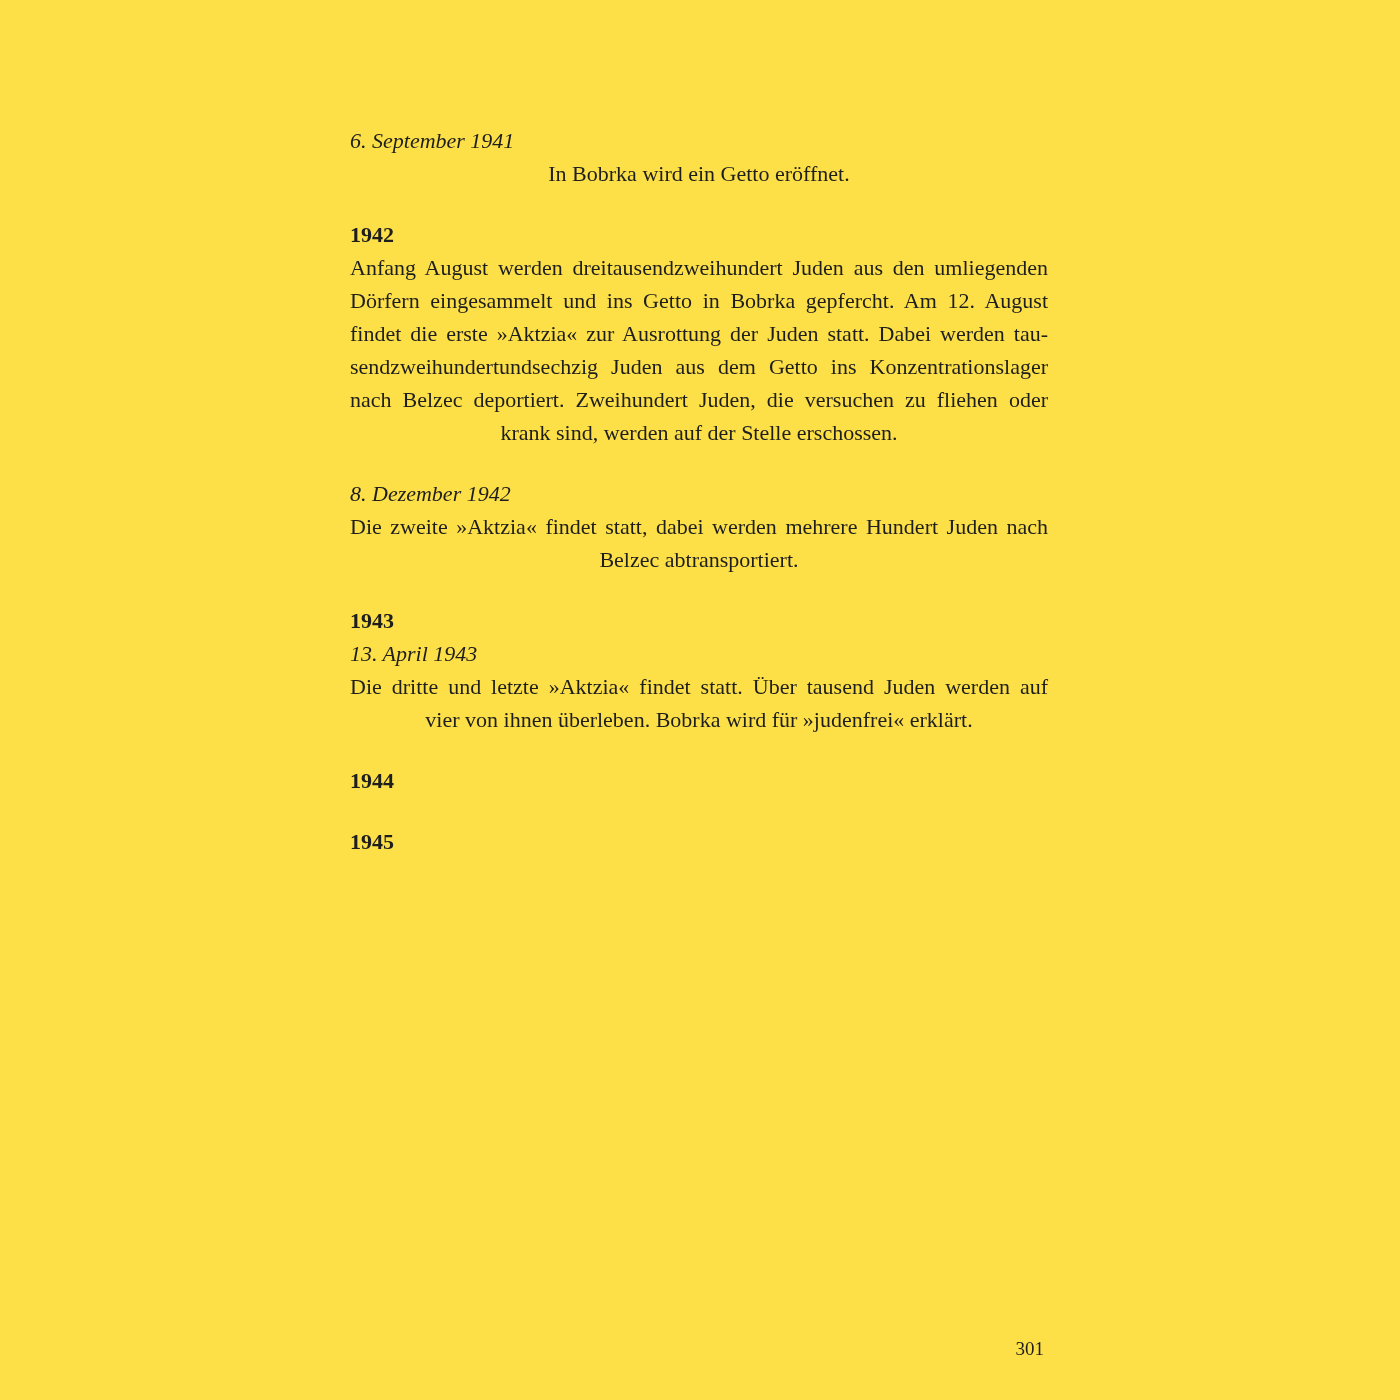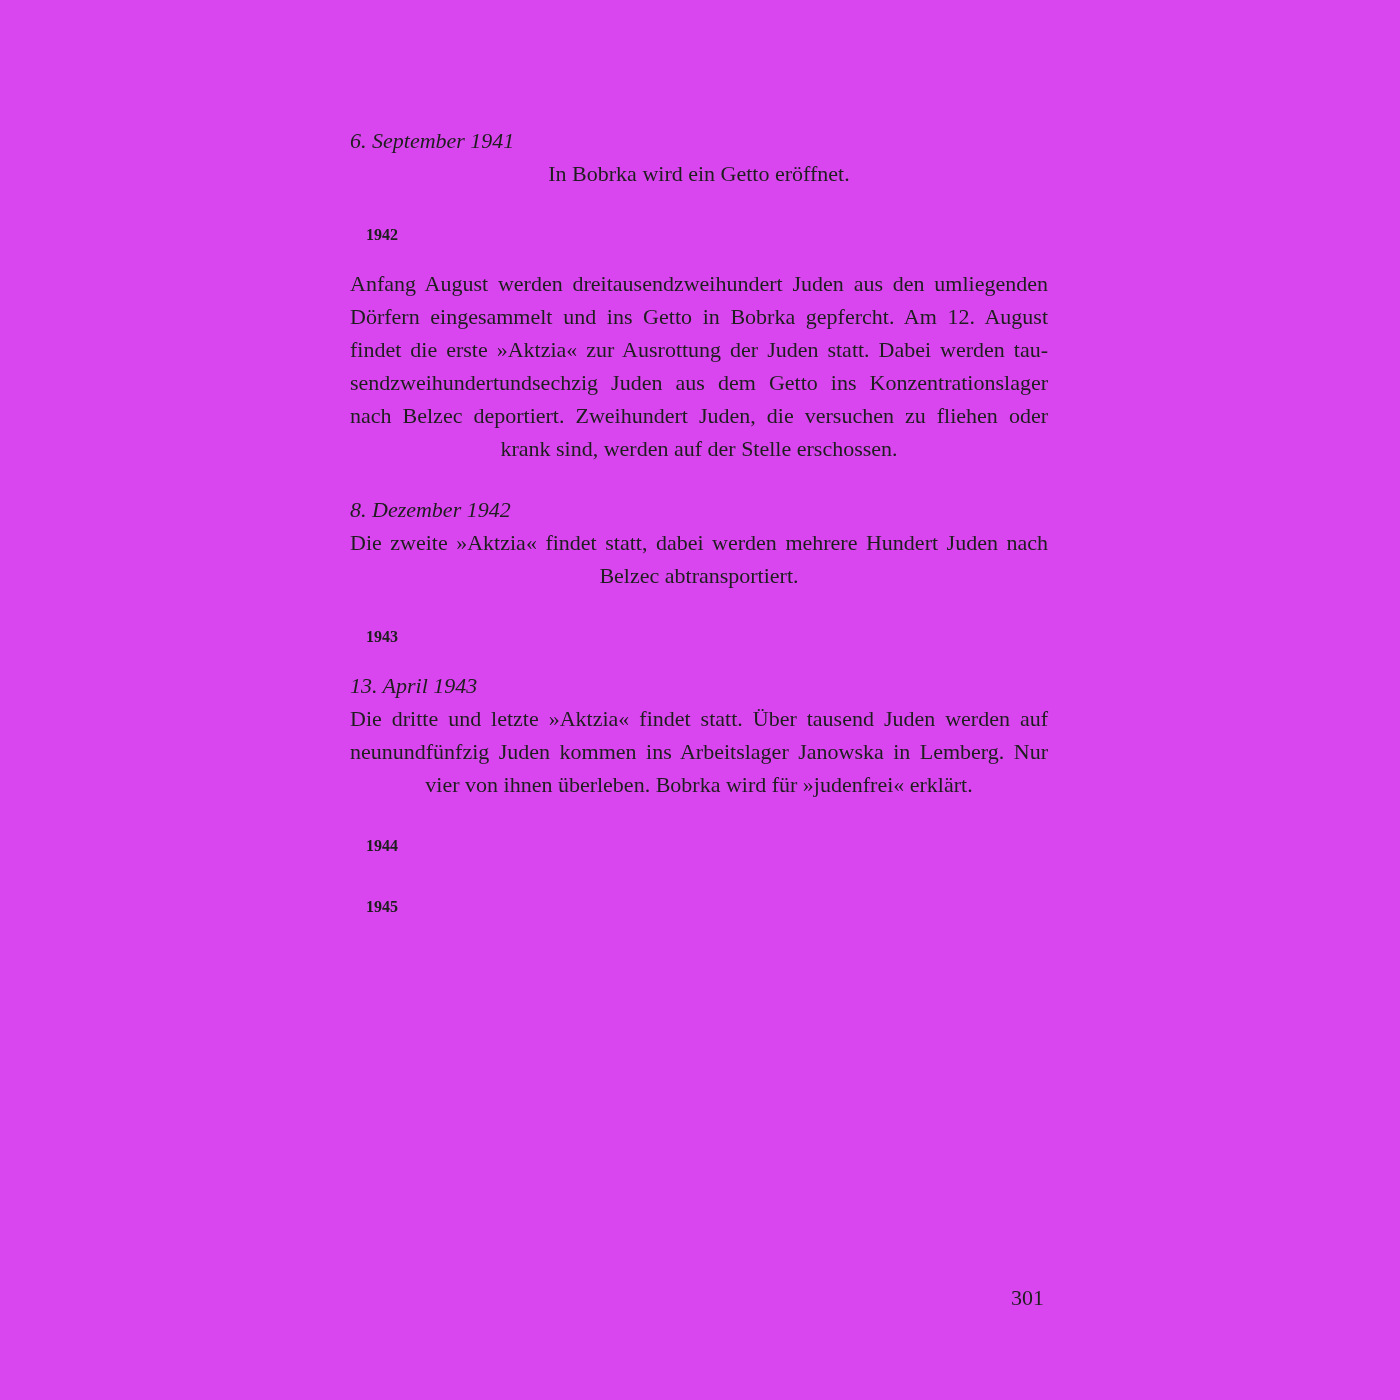--- a/index.html
+++ b/index.html
@@ -1,51 +1,51 @@
 <!DOCTYPE html>
 <html><head>
 <meta charset="utf-8">
 <style>
   * { box-sizing: border-box; }
   html, body { margin: 0; padding: 0; background: #ffffff; }
   .page {
     position: relative;
     width: 1400px;
     height: 1400px;
-    background: #d946ef;
+    background: #fde047;
     font-family: "Liberation Serif", "DejaVu Serif", serif;
     color: #1e1e1e;
     overflow: hidden;
   }
   .text-block {
     position: absolute;
     left: 350px;
     top: 124px;
     width: 698px;
     font-size: 22px;
     line-height: 33px;
   }
   .entry-date {
     font-style: italic;
   }
   .year-heading {
     font-weight: bold;
-    font-size: 16px;
+    font-size: 22px;
     line-height: 33px;
-    margin: 16px;
+    margin: 0;
   }
   .gap { margin-top: 28px; }
   .jline { text-align: justify; text-align-last: justify; }
   .lline { text-align: center; }
   .page-number {
     position: absolute;
     left: 350px;
-    top: 1281px;
+    top: 1332px;
     width: 698px;
-    font-size: 22px;
+    font-size: 19px;
     line-height: 33px;
     text-align: right;
     padding-right: 4px;
   }
 </style>
 </head>
 <body>
 
 <div class="page">
   <div class="text-block">
@@ -70,21 +70,20 @@
       <div class="entry-date">8. Dezember 1942</div>
       <div class="jline">Die zweite »Aktzia« findet statt, dabei werden mehrere Hundert Juden nach</div>
       <div class="lline">Belzec abtransportiert.</div>
     </section>
 
     <div class="year-heading gap">1943</div>
 
     <section class="entry">
       <div class="entry-date">13. April 1943</div>
       <div class="jline">Die dritte und letzte »Aktzia« findet statt. Über tausend Juden werden auf</div>
-      <div class="jline">neunundfünfzig Juden kommen ins Arbeitslager Janowska in Lemberg. Nur</div>
       <div class="lline">vier von ihnen überleben. Bobrka wird für »judenfrei« erklärt.</div>
     </section>
 
     <div class="year-heading gap">1944</div>
 
 
     <div class="year-heading gap">1945</div>
 
 
   </div>

